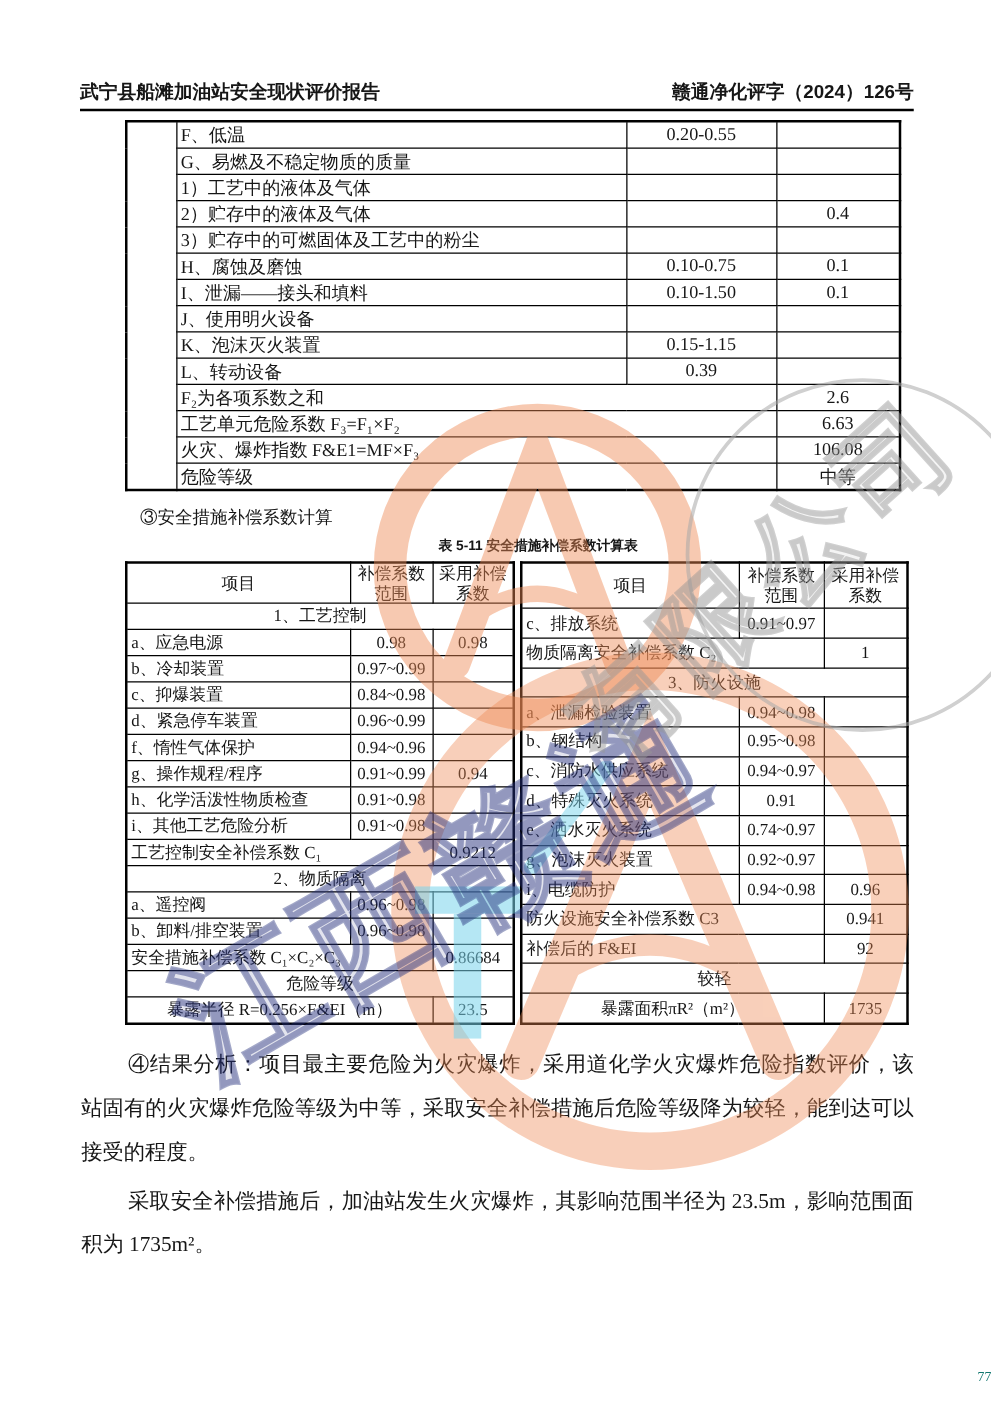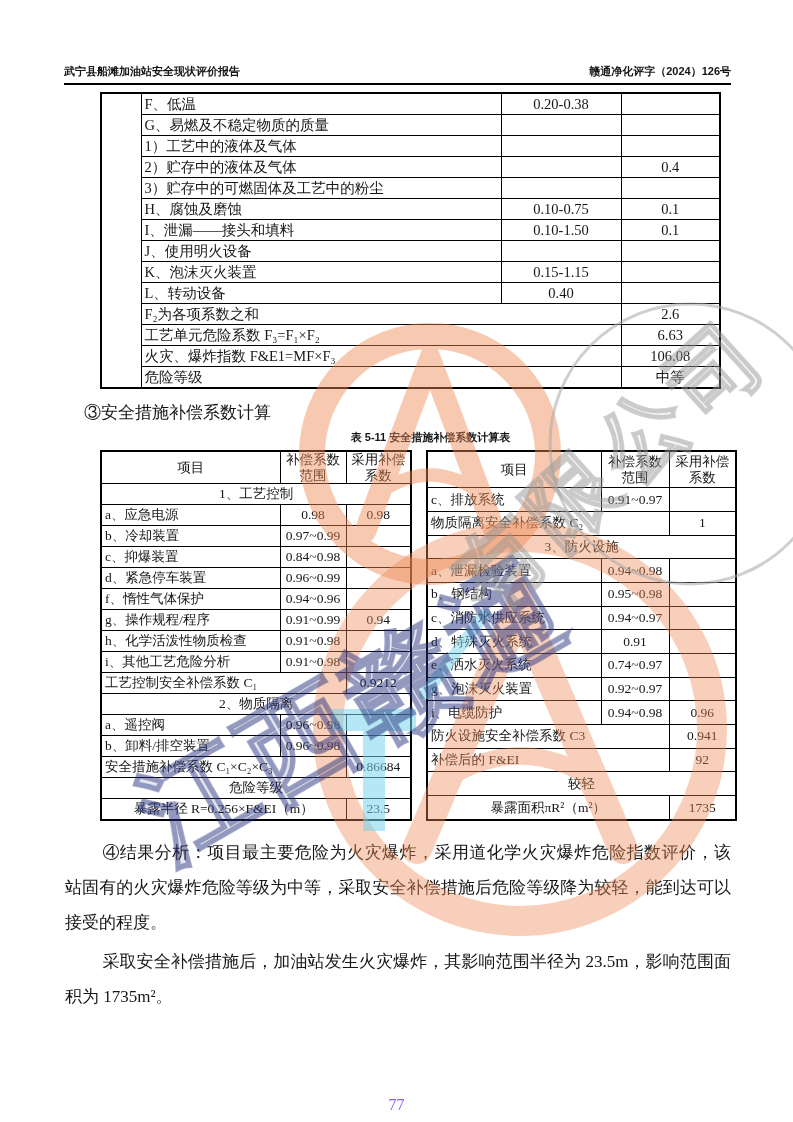--- a/index.html
+++ b/index.html
@@ -3,50 +3,50 @@
 <meta charset="utf-8">
 <style>
   html,body{margin:0;padding:0;background:#ffffff;}
   body{width:793px;height:1122px;overflow:hidden;}
   .page{position:relative;width:793px;height:1122px;background:#fff;
         font-family:"Liberation Serif","DejaVu Serif",serif;color:#161616;}
 
   
   .hdr{display:flex;justify-content:space-between;align-items:flex-end;
        margin:64px 62px 0 64px;padding-bottom:4px;border-bottom:2px solid #000;
-       font-family:"Liberation Sans","DejaVu Sans",sans-serif;font-weight:bold;font-size:11px;}
+       font-family:"Liberation Sans","DejaVu Sans",sans-serif;font-weight:bold;font-size:15px;}
 
   
   table{border-collapse:collapse;table-layout:fixed;}
   td{border:1px solid #000;text-align:center;vertical-align:middle;
      padding:0 3px;overflow:hidden;white-space:nowrap;}
   td.al{text-align:left;}
   td.hd{height:36px;white-space:normal;line-height:1.15;}
 
   .t-top{margin:7px 0 0 100px;width:619px;font-size:14.5px;border:2px solid #000;}
   .t-top td{height:20px;}
 
-  .sec-heading{margin:12px 0 0 84px;font-size:17px;}
+  .sec-heading{margin:12px 0 0 112px;font-size:14px;}
   .tbl-title{margin-top:6px;text-align:center;padding-left:68px;
              font-weight:bold;font-size:11px;
              font-family:"Liberation Sans","DejaVu Sans",sans-serif;}
 
-  .comp-wrap{display:flex;column-gap:14px;margin:5px 0 0 100px;}
+  .comp-wrap{display:flex;column-gap:4px;margin:5px 0 0 100px;}
   .t-comp{font-size:13.5px;border:2px solid #000;}
   .t-comp td{height:20px;}
   .t-left{width:312px;}
   .t-right{width:311px;}
 
   .para{margin:0 62px 0 65px;font-size:17px;line-height:35px;
         text-align:justify;text-indent:2.2em;}
   .para.first{margin-top:14px;}
   .para.second{margin-top:4px;}
 
-  .pageno{position:absolute;top:1032px;left:0;width:100%;text-align:center;
-          font-size:16px;color:#8b5cf6;}
+  .pageno{position:absolute;top:1032px;left:0;width:100%;text-align:right;
+          font-size:11px;color:#0f766e;}
 
   
   .wm{position:absolute;inset:0;pointer-events:none;z-index:6;}
   .wm *{pointer-events:none;}
   .wm-txt{position:absolute;font-family:"Liberation Sans","DejaVu Sans",sans-serif;
           font-weight:bold;white-space:nowrap;}
   .wm-blue{left:150px;top:690px;font-size:112px;letter-spacing:6px;
            transform:rotate(-30deg);transform-origin:left center;
            color:rgba(36,48,124,0.13);-webkit-text-stroke:2px rgba(36,48,124,0.42);}
   .wm-gray{left:468px;top:470px;font-size:88px;letter-spacing:8px;
@@ -68,21 +68,21 @@
     <colgroup>
         <col style="width:40px">
         <col style="width:360px">
         <col style="width:120px">
         <col style="width:99px">
       </colgroup>
   <tbody>
         <tr>
           <td rowspan="14" class=""></td>
           <td class="al ">F、低温</td>
-          <td class="">0.20-0.38</td>
+          <td class="">0.20-0.55</td>
           <td class=""></td>
         </tr>
         <tr>
           <td class="al ">G、易燃及不稳定物质的质量</td>
           <td class=""></td>
           <td class=""></td>
         </tr>
         <tr>
           <td class="al ">1）工艺中的液体及气体</td>
           <td class=""></td>
@@ -113,21 +113,21 @@
           <td class=""></td>
           <td class=""></td>
         </tr>
         <tr>
           <td class="al ">K、泡沫灭火装置</td>
           <td class="">0.15-1.15</td>
           <td class=""></td>
         </tr>
         <tr>
           <td class="al ">L、转动设备</td>
-          <td class="">0.40</td>
+          <td class="">0.39</td>
           <td class=""></td>
         </tr>
         <tr>
           <td colspan="2" class="al ">F₂为各项系数之和</td>
           <td class="">2.6</td>
         </tr>
         <tr>
           <td colspan="2" class="al ">工艺单元危险系数 F₃=F₁×F₂</td>
           <td class="">6.63</td>
         </tr>

